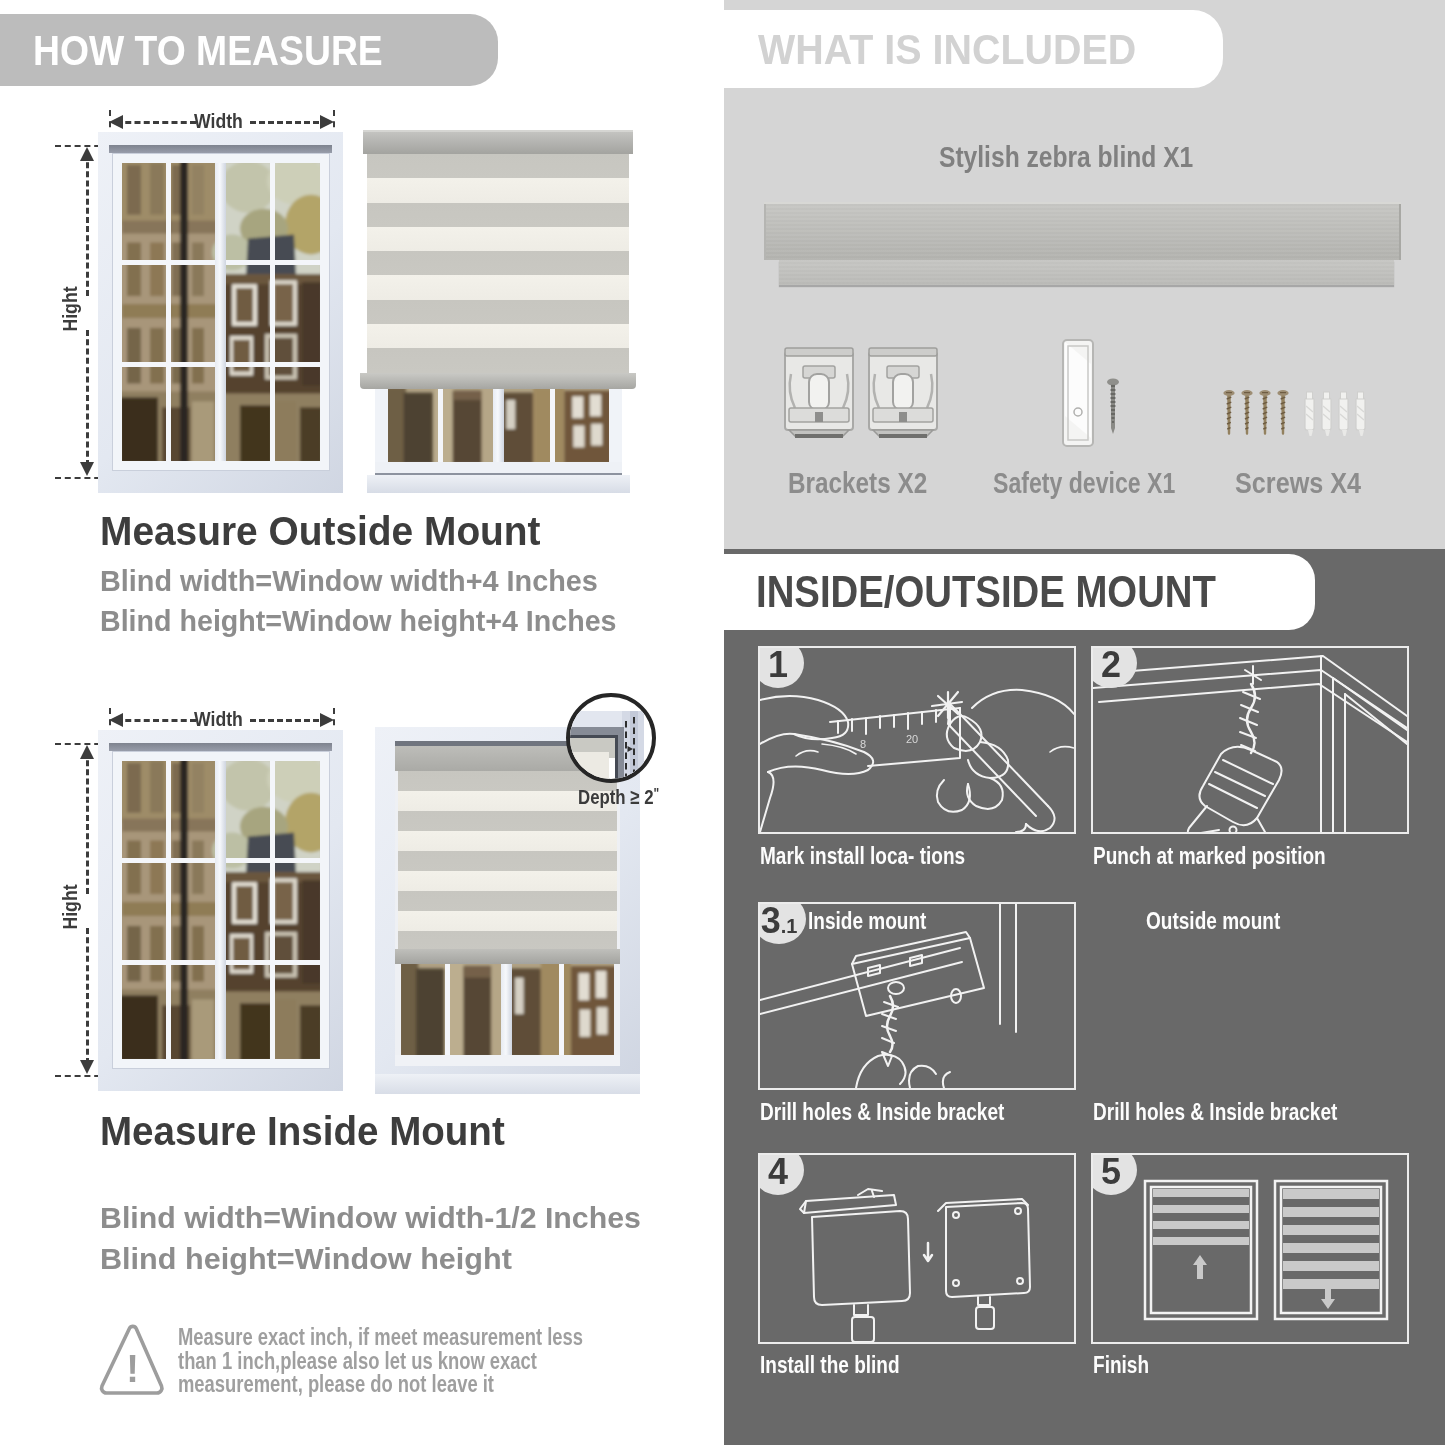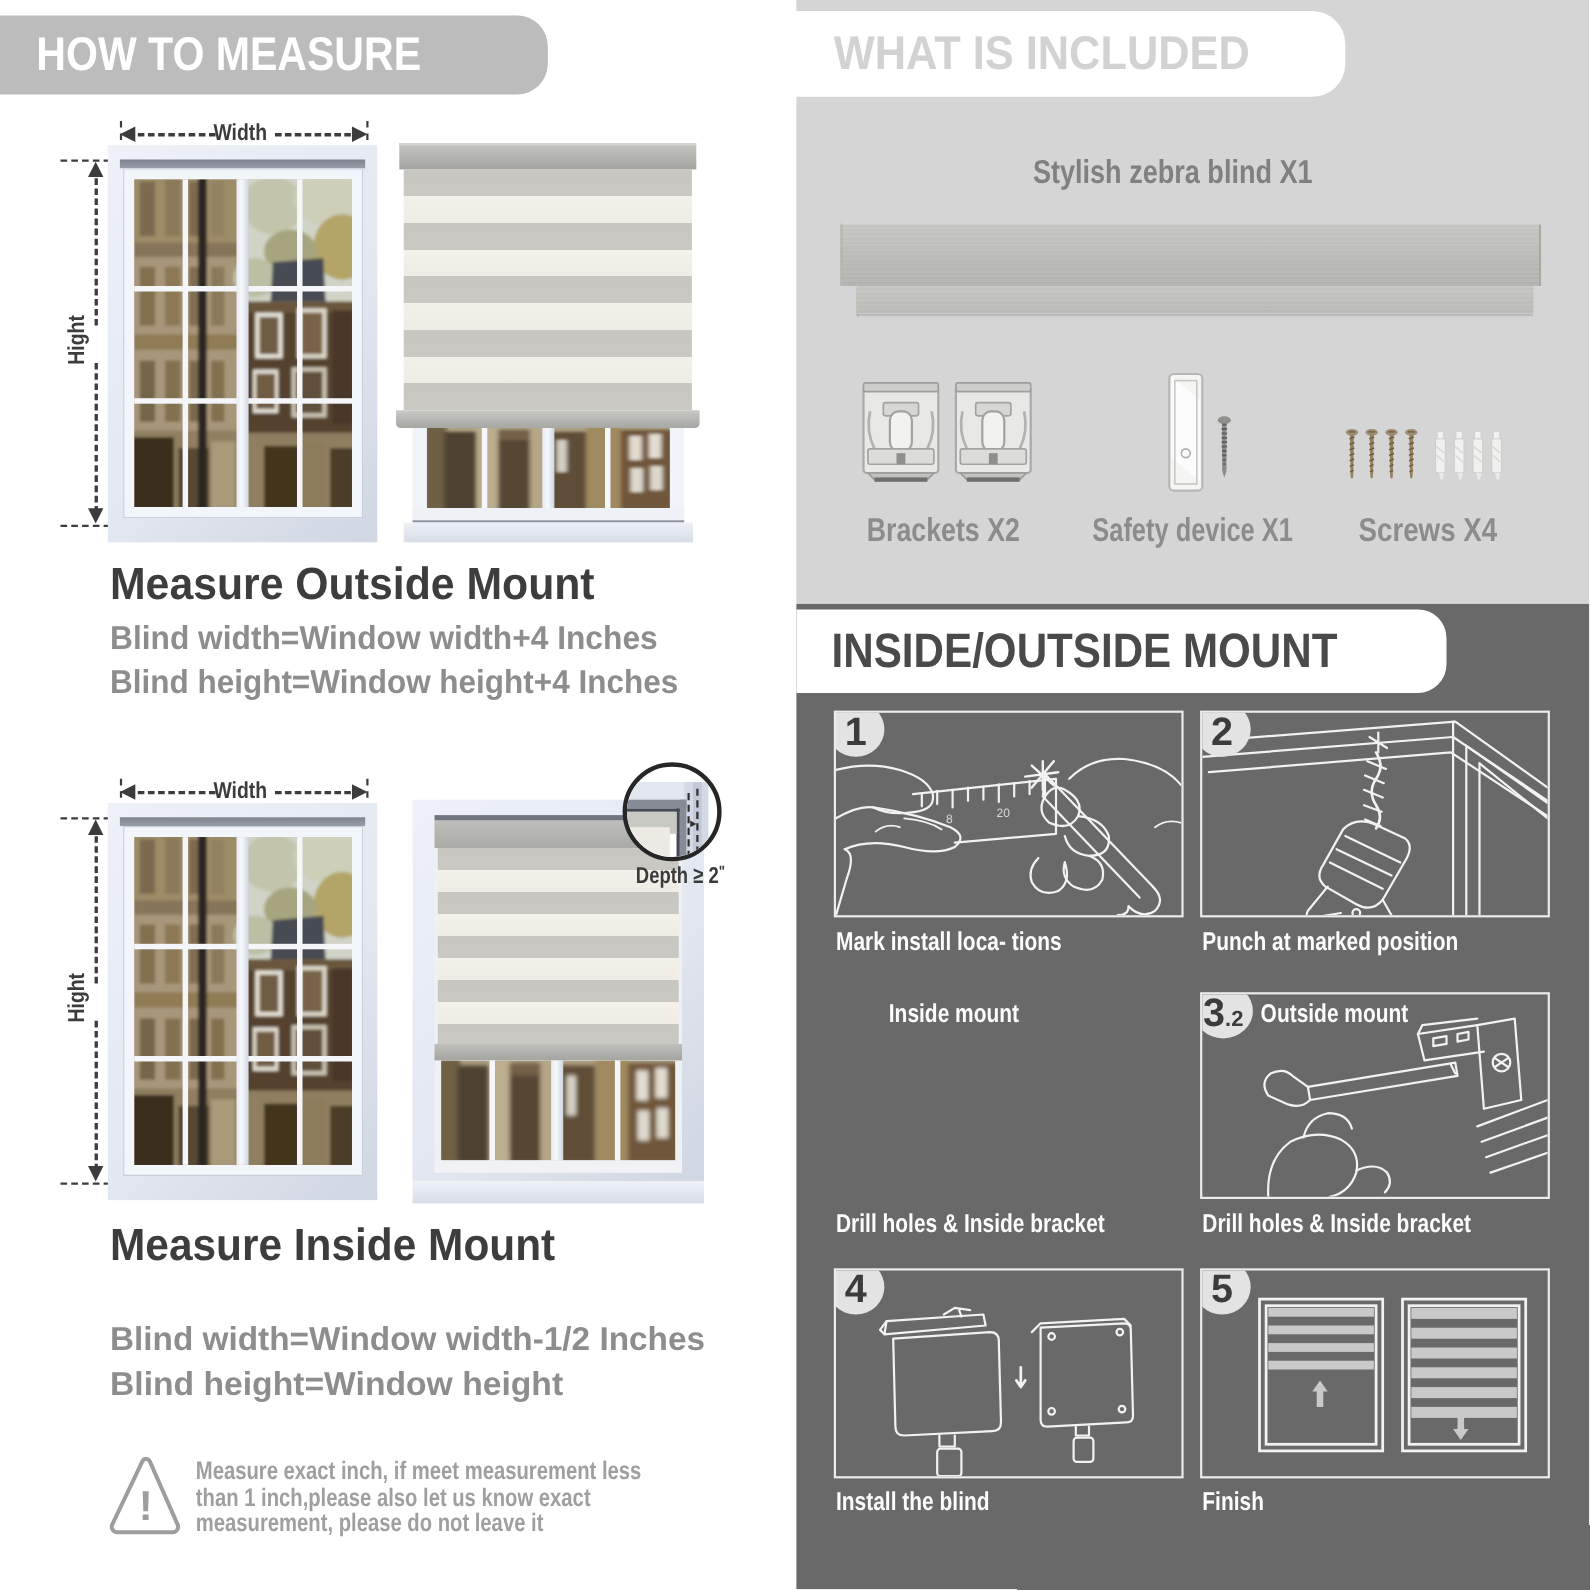--- a/index.html
+++ b/index.html
@@ -249,24 +249,24 @@
 </div>
 <div class="panel" style="left:1091px;top:646px;width:314px;height:184px;">
   <div class="badge" style="left:-8px;top:-10px;width:52px;height:50px;line-height:54px;font-size:36px;">2</div>
   <svg width="100%" height="100%" viewBox="0 0 314 184">
         <use href="#art2"></use>
       </svg>
 </div>
 <div class="cap" style="left:760px;top:843px;">Mark install loca- tions</div>
 <div class="cap" style="left:1093px;top:843px;">Punch at  marked position</div>
 
-<div class="panel" style="left:1091px;top:902px;width:314px;height:184px;">
-  <div class="badge" style="left:-8px;top:-10px;width:54px;height:50px;line-height:54px;"><span style="font-size:36px;">3</span><span style="font-size:20px;">.2</span></div>
+<div class="panel" style="left:758px;top:902px;width:314px;height:184px;">
+  <div class="badge" style="left:-8px;top:-10px;width:54px;height:50px;line-height:54px;"><span style="font-size:36px;">3</span><span style="font-size:20px;">.1</span></div>
   <svg width="100%" height="100%" viewBox="0 0 314 184">
-        <use href="#art32"></use>
+        <use href="#art31"></use>
       </svg>
 </div>
 <div class="cap" style="left:808px;top:908px;">Inside mount</div>
 <div class="cap" style="left:1146px;top:908px;">Outside mount</div>
 <div class="cap" style="left:760px;top:1099px;">Drill holes &amp;  Inside bracket</div>
 <div class="cap" style="left:1093px;top:1099px;">Drill holes &amp;  Inside bracket</div>
 
 <div class="panel" style="left:758px;top:1153px;width:314px;height:187px;">
   <div class="badge" style="left:-8px;top:-10px;width:52px;height:50px;line-height:54px;font-size:36px;">4</div>
   <svg width="100%" height="100%" viewBox="0 0 314 187">

